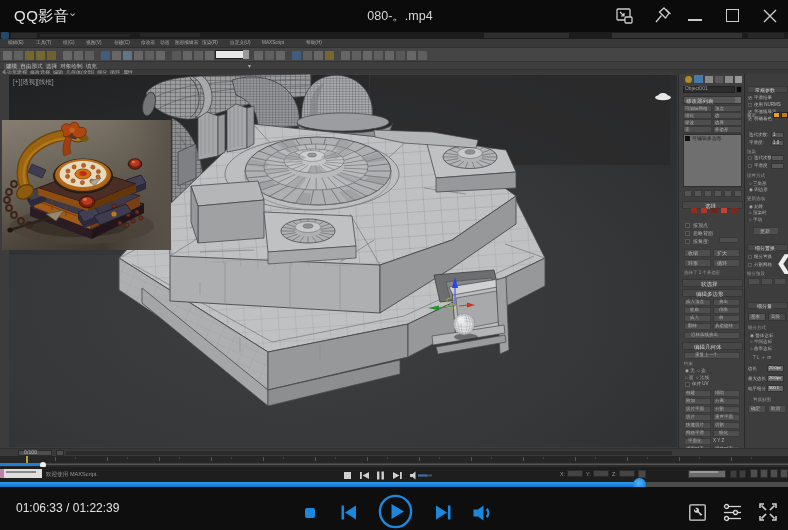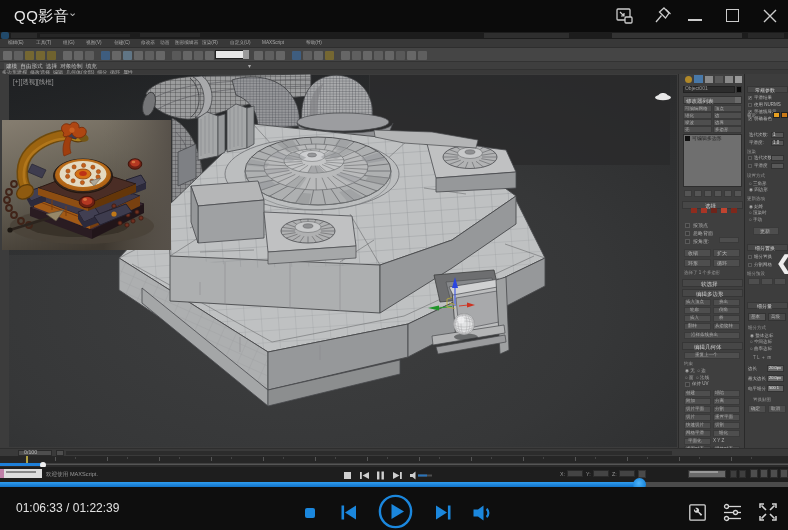--- a/index.html
+++ b/index.html
@@ -4,20 +4,21 @@
 *{margin:0;padding:0;box-sizing:border-box}
 html,body{width:788px;height:530px;overflow:hidden;background:#000}
 body{font-family:"Liberation Sans",sans-serif;position:relative}
 .abs{position:absolute}
 </style></head>
 <body>
 
 <div class="abs" style="left:0;top:0;width:788px;height:32px;background:#0b0b0b">
   <div class="abs" style="left:14px;top:7px;font-size:15px;color:#e9e9e9;letter-spacing:0.5px">QQ影音</div>
   <div class="abs" style="left:68px;top:6px;font-size:11px;color:#bbb">⌄</div>
+  <div class="abs" style="left:340px;top:8px;width:120px;text-align:center;font-size:12.5px;color:#d5d5d5">080-。.mp4</div>
   <svg class="abs" style="left:616px;top:8px" width="18" height="17" viewBox="0 0 18 17">
     <rect x="1" y="1" width="13" height="11" rx="1" fill="none" stroke="#ccc" stroke-width="1.3"></rect>
     <path d="M4 4 L8 8 M8 5 V8 H5" stroke="#ccc" stroke-width="1.2" fill="none"></path>
     <rect x="9" y="9" width="7" height="6" rx="1" fill="#0b0b0b" stroke="#ccc" stroke-width="1.3"></rect>
   </svg>
   <svg class="abs" style="left:653px;top:6px" width="20" height="21" viewBox="0 0 20 21">
     <path d="M11 2 L16 7 L12.5 12 L6.5 6 Z" fill="none" stroke="#ccc" stroke-width="1.3"></path>
     <path d="M8.5 9.5 L3 16" stroke="#ccc" stroke-width="1.3"></path>
     <path d="M13 3.5 L17.5 8" stroke="#ccc" stroke-width="1.1"></path>
   </svg>

